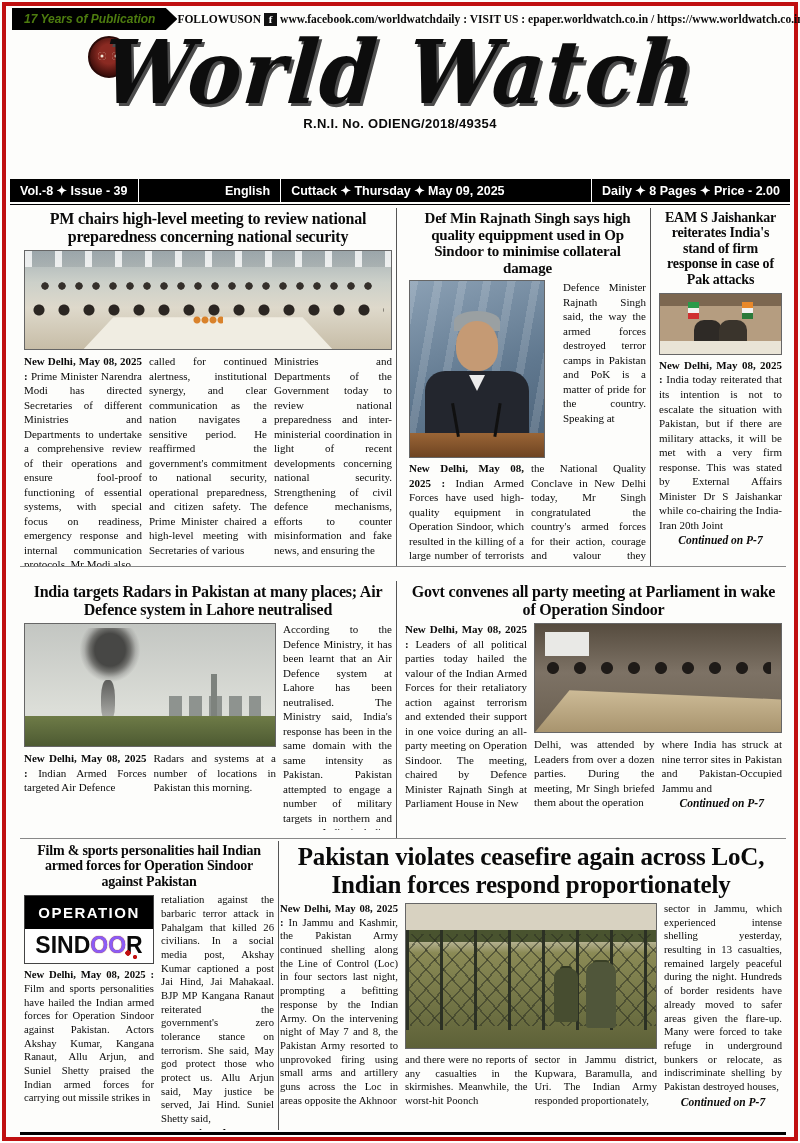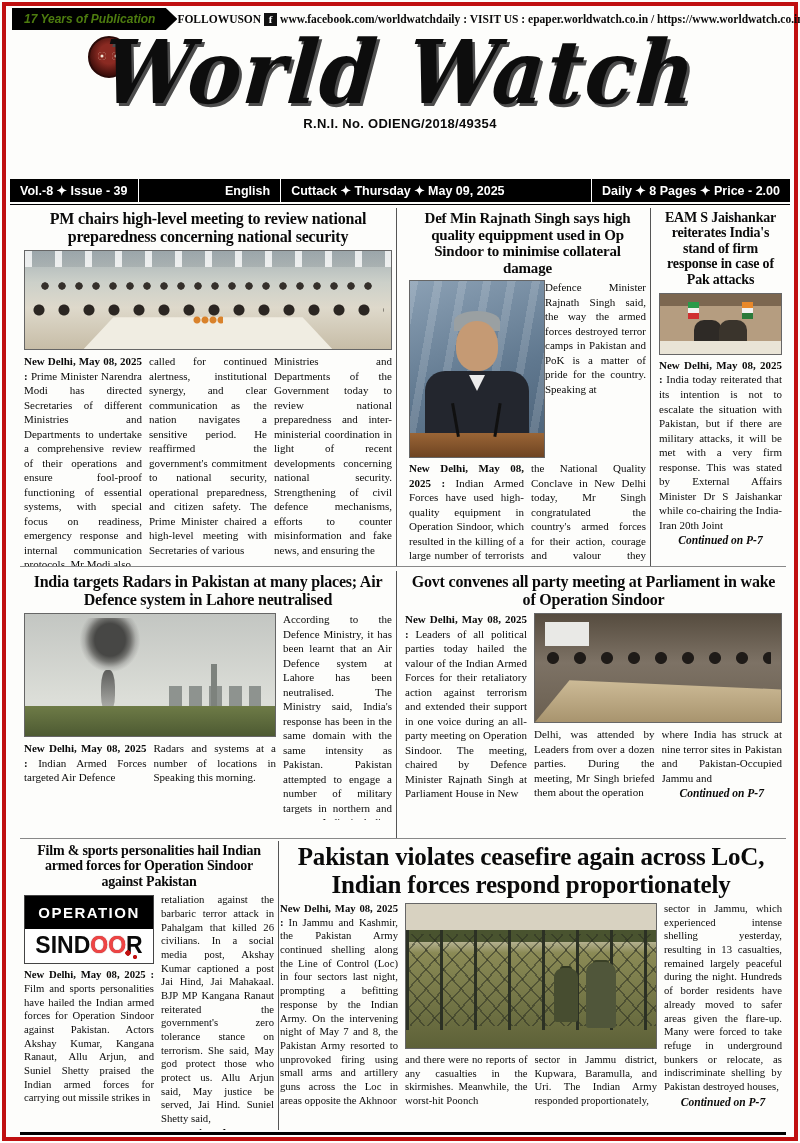--- a/index.html
+++ b/index.html
@@ -22,21 +22,21 @@
   .infobar{position:absolute;top:179px;left:10px;right:10px;height:23px;background:#000;color:#fff;display:flex;align-items:center;font:bold 12.5px "Liberation Sans",sans-serif;white-space:nowrap}
   .infobar .seg{padding:0 10px}
   .infobar .sep{width:1px;align-self:stretch;background:#fff}
   .infobar .spacer{flex:1}
   .rule{position:absolute;top:204px;left:10px;right:10px;height:1px;background:#000}
   
   .main{position:absolute;top:208px;left:20px;right:14px;bottom:8px}
   .row{display:flex}
   .row2,.row3{border-top:1px solid #888}
   .row1{height:358px}
-  .row2{height:272px;padding-top:4px}
+  .row2{height:272px;padding-top:14px}
   .row3{height:292px;padding-top:2px}
   .art{overflow:hidden;padding:0 4px}
   .vl{border-left:1px solid #555}
   .hl{font-weight:bold;text-align:center;line-height:1.1;letter-spacing:-.2px;padding:2px 2px 4px}
   .hl-lg{font-size:16px}
   .hl-xl{font-size:25px}
   .hl-sm{font-size:15px}
   .hl-xs{font-size:14px}
   .cols{display:flex;gap:7px}
   .bc{flex:1;font-size:11px;line-height:1.32;text-align:justify;overflow:hidden}
@@ -81,21 +81,21 @@
   .p6 .treeline{left:0;right:0;top:26px;height:12px;background:#49532f}
   .p6 .wiresA{left:0;right:0;top:30px;height:92px;background:repeating-linear-gradient(48deg,rgba(40,44,32,.5) 0 1.5px,transparent 1.5px 13px)}
   .p6 .wiresB{left:0;right:0;top:30px;height:92px;background:repeating-linear-gradient(-48deg,rgba(40,44,32,.5) 0 1.5px,transparent 1.5px 13px)}
   .p6 .posts{left:0;right:0;top:26px;height:100px;background:repeating-linear-gradient(90deg,#2c3124 0 3px,transparent 3px 34px)}
   .p6 .sold1{right:78px;bottom:26px;width:24px;height:54px;border-radius:9px 9px 3px 3px;background:#474d30;box-shadow:0 -8px 0 -6px #343a22}
   .p6 .sold2{right:40px;bottom:20px;width:30px;height:66px;border-radius:10px 10px 3px 3px;background:#50563a;box-shadow:0 -9px 0 -7px #3a4026}
   
   .a1{width:376px}
   .a2{width:254px;padding-left:12px}
   .a3{flex:1;padding-left:8px}
-  .a2top{display:flex;gap:0;margin-bottom:3px}
+  .a2top{display:flex;gap:18px;margin-bottom:3px}
   .a2top .side{flex:1}
   .a2 .cols .bc{height:118px}
   .a3 .bc{height:186px}
   .a4{width:376px}
   .a5{flex:1;padding-left:8px}
   .a4row,.a5row,.a6row,.a7row{display:flex;gap:7px}
   .a4row .left{width:252px}
   .a4row .tall,.a5row .tall{height:208px}
   .a5row .tall{width:122px;flex:none}
   .a5row .right{flex:1}
@@ -103,21 +103,21 @@
   .a7{flex:1;padding-left:1px}
   .a6row .left{width:130px;flex:none}
   .a6row .tall{height:238px}
   .a7row .tall{flex:none;width:118px;height:224px}
   .a7row .mid{width:252px;flex:none}
   .a7row .last{flex:1;width:auto}
   
   .ops{border:1px solid #444;margin:2px 0 4px}
   .ops-top{background:#000;color:#fff;text-align:center;font:bold 15px "Liberation Sans",sans-serif;letter-spacing:1.5px;padding:8px 0}
   .ops-bot{position:relative;text-align:center;font:bold 23px "Liberation Sans",sans-serif;padding:3px 0 4px;background:#fff}
-  .ops-bot .o{color:#ef4444;text-shadow:0 0 1px #8a0a0a}
+  .ops-bot .o{color:#8b5cf6;text-shadow:0 0 1px #8a0a0a}
   .ops-bot .splash{position:absolute;right:14px;bottom:3px;width:14px;height:10px;background:radial-gradient(circle 2.5px at 3px 3px,#c01010 2.5px,transparent 3px),radial-gradient(circle 1.8px at 10px 7px,#c01010 1.8px,transparent 2.4px)}
   .botrule{position:absolute;left:0;right:0;bottom:0;height:3px;background:#000}
   b{font-weight:bold}
 </style>
 </head>
 <body>
 
 <div class="frame"></div>
 
 <div class="topbar">
@@ -214,21 +214,21 @@
         <div class="left">
           <div class="ph p4">
             <i class="smoke"></i>
             <i class="stem"></i>
             <i class="bldg"></i>
             <i class="tower"></i>
             <i class="ground"></i>
           </div>
           <div class="cols">
             <div class="bc"><b>New Delhi, May 08, 2025 : </b><span>Indian Armed Forces targeted Air Defence</span></div>
-            <div class="bc">Radars and systems at a number of locations in Speaking this morning.</div>
+            <div class="bc">Radars and systems at a number of locations in Pakistan this morning.</div>
           </div>
         </div>
         <div class="bc tall"><span>According to the Defence Ministry, it has been learnt that an Air Defence system at Lahore has been neutralised. The Ministry said, India's response has been in the same domain with the same intensity as Pakistan. Pakistan attempted to engage a number of military targets in northern and western India including Awantipura, Srinagar, Jammu,</span></div>
       </div>
     </div>
 
     <div class="art a5 vl">
       <div class="hl hl-lg">Govt convenes all party meeting at Parliament in wake of Operation Sindoor</div>
       <div class="a5row">
         <div class="bc tall"><b>New Delhi, May 08, 2025 : </b><span>Leaders of all political parties today hailed the valour of the Indian Armed Forces for their retaliatory action against terrorism and extended their support in one voice during an all-party meeting on Operation Sindoor. The meeting, chaired by Defence Minister Rajnath Singh at Parliament House in New</span></div>

